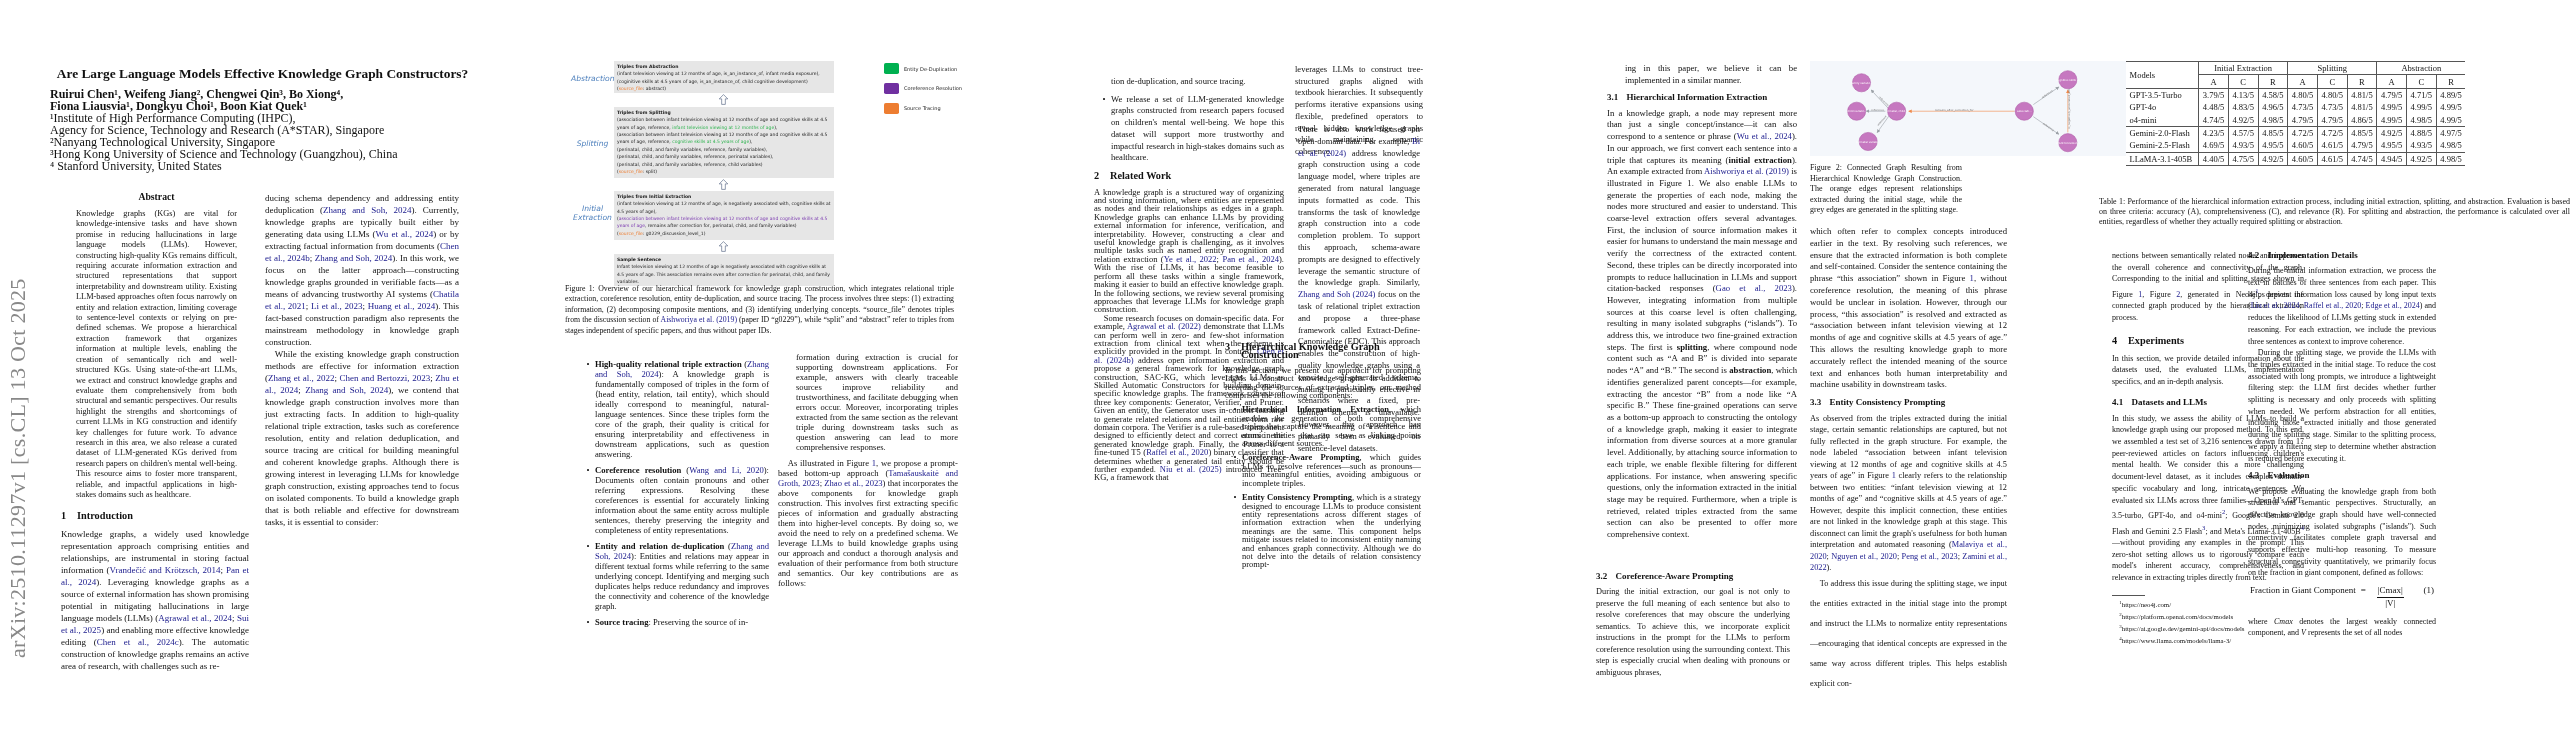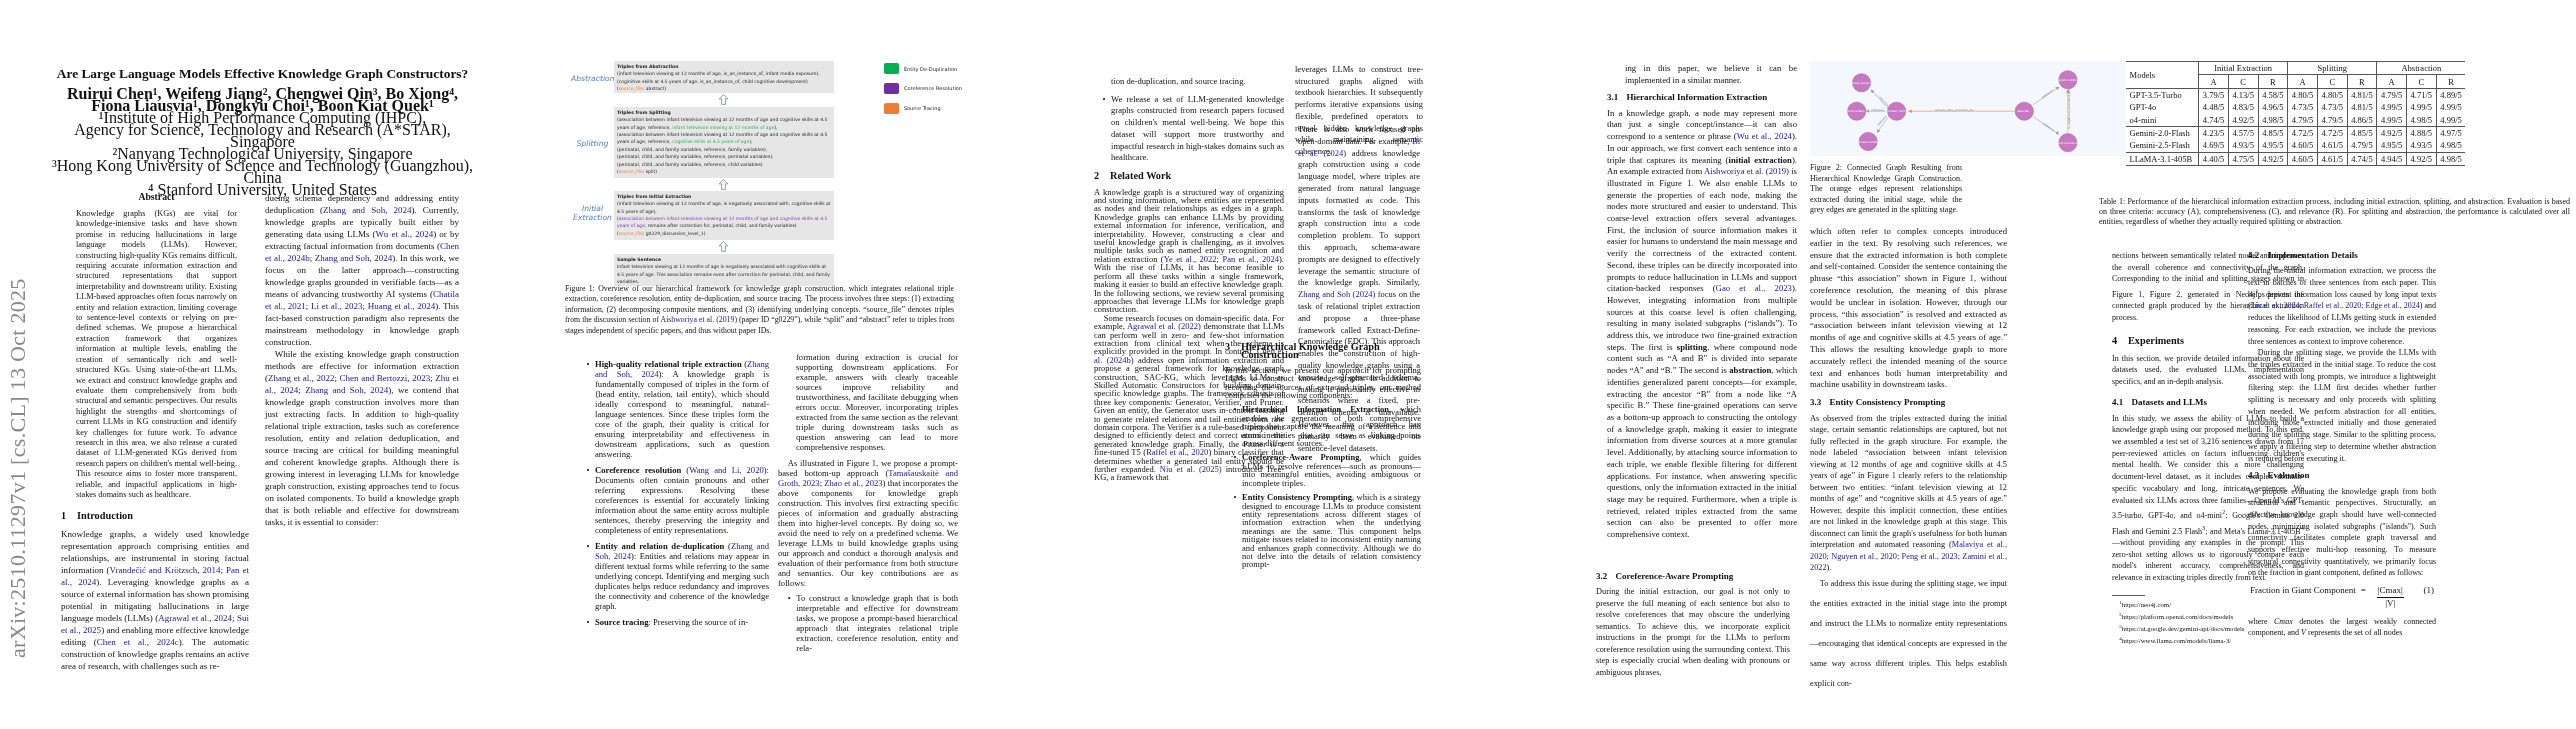--- a/index.html
+++ b/index.html
@@ -10,21 +10,21 @@
     position: absolute; left: 4.9px; top: 219px; width: 36px; height: 498px;
     writing-mode: vertical-rl; transform: rotate(180deg);
     font-family: "Liberation Serif", serif; font-size: 22px; color: #888; letter-spacing: 0.3px;
     text-align: center;
   }
   .page { position: absolute; top: 0; height: 729px; }
   .col { position: absolute; font-size: 9px; line-height: 12px; text-align: justify; hyphens: auto; }
   .col p { margin-bottom: 0; }
   .col p + p { text-indent: 9.7px; }
   h1.title { position: absolute; top: 66px; left: 50px; width: 425px; text-align: center; font-size: 13.4px; font-weight: bold; }
-  .authors { position: absolute; top: 88px; left: 50px; width: 425px; text-align: center; font-size: 16px; line-height: 12px; }
+  .authors { position: absolute; top: 88px; left: 50px; width: 425px; text-align: left; font-size: 12px; line-height: 12px; }
   .authors .names { font-weight: bold; }
   h2.abstract-title { font-size: 9.7px; font-weight: bold; text-align: center; margin-bottom: 6px; }
   .abstract-body { font-size: 8.3px; line-height: 10.4px; }
   .sec-title { font-size: 10.3px; font-weight: bold; margin: 6px 0 6px 0; text-align: left; }
   .sec-title .num { display: inline-block; width: 16px; }
   .subsec-title { font-size: 9px; font-weight: bold; margin: 6px 0 3.6px 0; text-align: left; }
   .subsec-title .num { display: inline-block; width: 19.4px; }
   ul.bullets { list-style: none; margin: 4.9px 0 4.9px 0; }
   ul.bullets li { position: relative; padding-left: 11px; margin-bottom: 6px; }
   ul.bullets li::before { content: "•"; position: absolute; left: 2.4px; top: 0; }
@@ -170,23 +170,20 @@
     <li><b>High-quality relational triple extraction</b> (<a class="cite">Zhang and Soh, 2024</a>)<span>: A knowledge graph is fundamentally composed of triples in the form of ⟨head entity, relation, tail entity⟩, which should ideally correspond to meaningful, natural-language sentences. Since these triples form the core of the graph, their quality is critical for ensuring interpretability and effectiveness in downstream applications, such as question answering.</span></li>
     <li><b>Coreference resolution</b> (<a class="cite">Wang and Li, 2020</a>)<span>: Documents often contain pronouns and other referring expressions. Resolving these coreferences is essential for accurately linking information about the same entity across multiple sentences, thereby preserving the integrity and completeness of entity representations.</span></li>
     <li><b>Entity and relation de-duplication</b> (<a class="cite">Zhang and Soh, 2024</a>)<span>: Entities and relations may appear in different textual forms while referring to the same underlying concept. Identifying and merging such duplicates helps reduce redundancy and improves the connectivity and coherence of the knowledge graph.</span></li>
     <li><b>Source tracing</b><span>: Preserving the source of in-</span></li>
   </ul>
 </div>
 
 <div class="col" style="left:778px; top:352px; width:180px; font-size:8.6px; line-height:10px;">
   <p style="padding-left:18px; text-indent:0;">formation during extraction is crucial for supporting downstream applications. For example, answers with clearly traceable sources improve reliability and trustworthiness, and facilitate debugging when errors occur. Moreover, incorporating triples extracted from the same section as the relevant triple during downstream tasks such as question answering can lead to more comprehensive responses.</p>
   <p style="margin-top:6px;"><span>As illustrated in Figure </span><a class="cite">1</a><span>, we propose a prompt-based bottom-up approach (</span><a class="cite">Tamašauskaitė and Groth, 2023</a>; <a class="cite">Zhao et al., 2023</a><span>) that incorporates the above components for knowledge graph construction. This involves first extracting specific pieces of information and gradually abstracting them into higher-level concepts. By doing so, we avoid the need to rely on a predefined schema. We leverage LLMs to build knowledge graphs using our approach and conduct a thorough analysis and evaluation of their performance from both structure and semantics. Our key contributions are as follows:</span></p>
-  <ul class="bullets" style="margin-left:7.3px;">
-    <li>To construct a knowledge graph that is both interpretable and effective for downstream tasks, we propose a prompt-based hierarchical approach that integrates relational triple extraction, coreference resolution, entity and rela-</li>
-  </ul>
 </div>
 
 <div class="col" style="left:1094px; top:76px; width:190px; font-size:8.6px; line-height:11.7px;">
   <p style="padding-left:17px; text-indent:0;">tion de-duplication, and source tracing.</p>
   <ul class="bullets" style="margin-left:6px; margin-top:6px;">
     <li>We release a set of LLM-generated knowledge graphs constructed from research papers focused on children's mental well-being. We hope this dataset will support more trustworthy and impactful research in high-stakes domains such as healthcare.</li>
   </ul>
   <div class="sec-title"><span class="num">2</span><span>Related Work</span></div>
   <p style="font-size:8.5px; line-height:8.4px;"><span>A knowledge graph is a structured way of organizing and storing information, where entities are represented as nodes and their relationships as edges in a graph. Knowledge graphs can enhance LLMs by providing external information for inference, verification, and interpretability. However, constructing a clear and useful knowledge graph is challenging, as it involves multiple tasks such as named entity recognition and relation extraction (</span><a class="cite">Ye et al., 2022</a>; <a class="cite">Pan et al., 2024</a><span>). With the rise of LLMs, it has become feasible to perform all these tasks within a single framework, making it easier to build an effective knowledge graph. In the following sections, we review several promising approaches that leverage LLMs for knowledge graph construction.</span></p>
   <p style="font-size:8.5px; line-height:8.4px;"><span>Some research focuses on domain-specific data. For example, </span><a class="cite">Agrawal et al. (2022)</a><span> demonstrate that LLMs can perform well in zero- and few-shot information extraction from clinical text when the schema is explicitly provided in the prompt. In contrast, </span><a class="cite">Chen et al. (2024b)</a><span> address open information extraction and propose a general framework for knowledge graph construction, SAC-KG, which leverages LLMs as Skilled Automatic Constructors for building domain-specific knowledge graphs. The framework consists of three key components: Generator, Verifier, and Pruner. Given an entity, the Generator uses in-context learning to generate related relations and tail entities from raw domain corpora. The Verifier is a rule-based component designed to efficiently detect and correct errors in the generated knowledge graph. Finally, the Pruner is a fine-tuned T5 (</span><a class="cite">Raffel et al., 2020</a><span>) binary classifier that determines whether a generated tail entity should be further expanded. </span><a class="cite">Niu et al. (2025)</a><span> introduced Tree-KG, a framework that</span></p>

